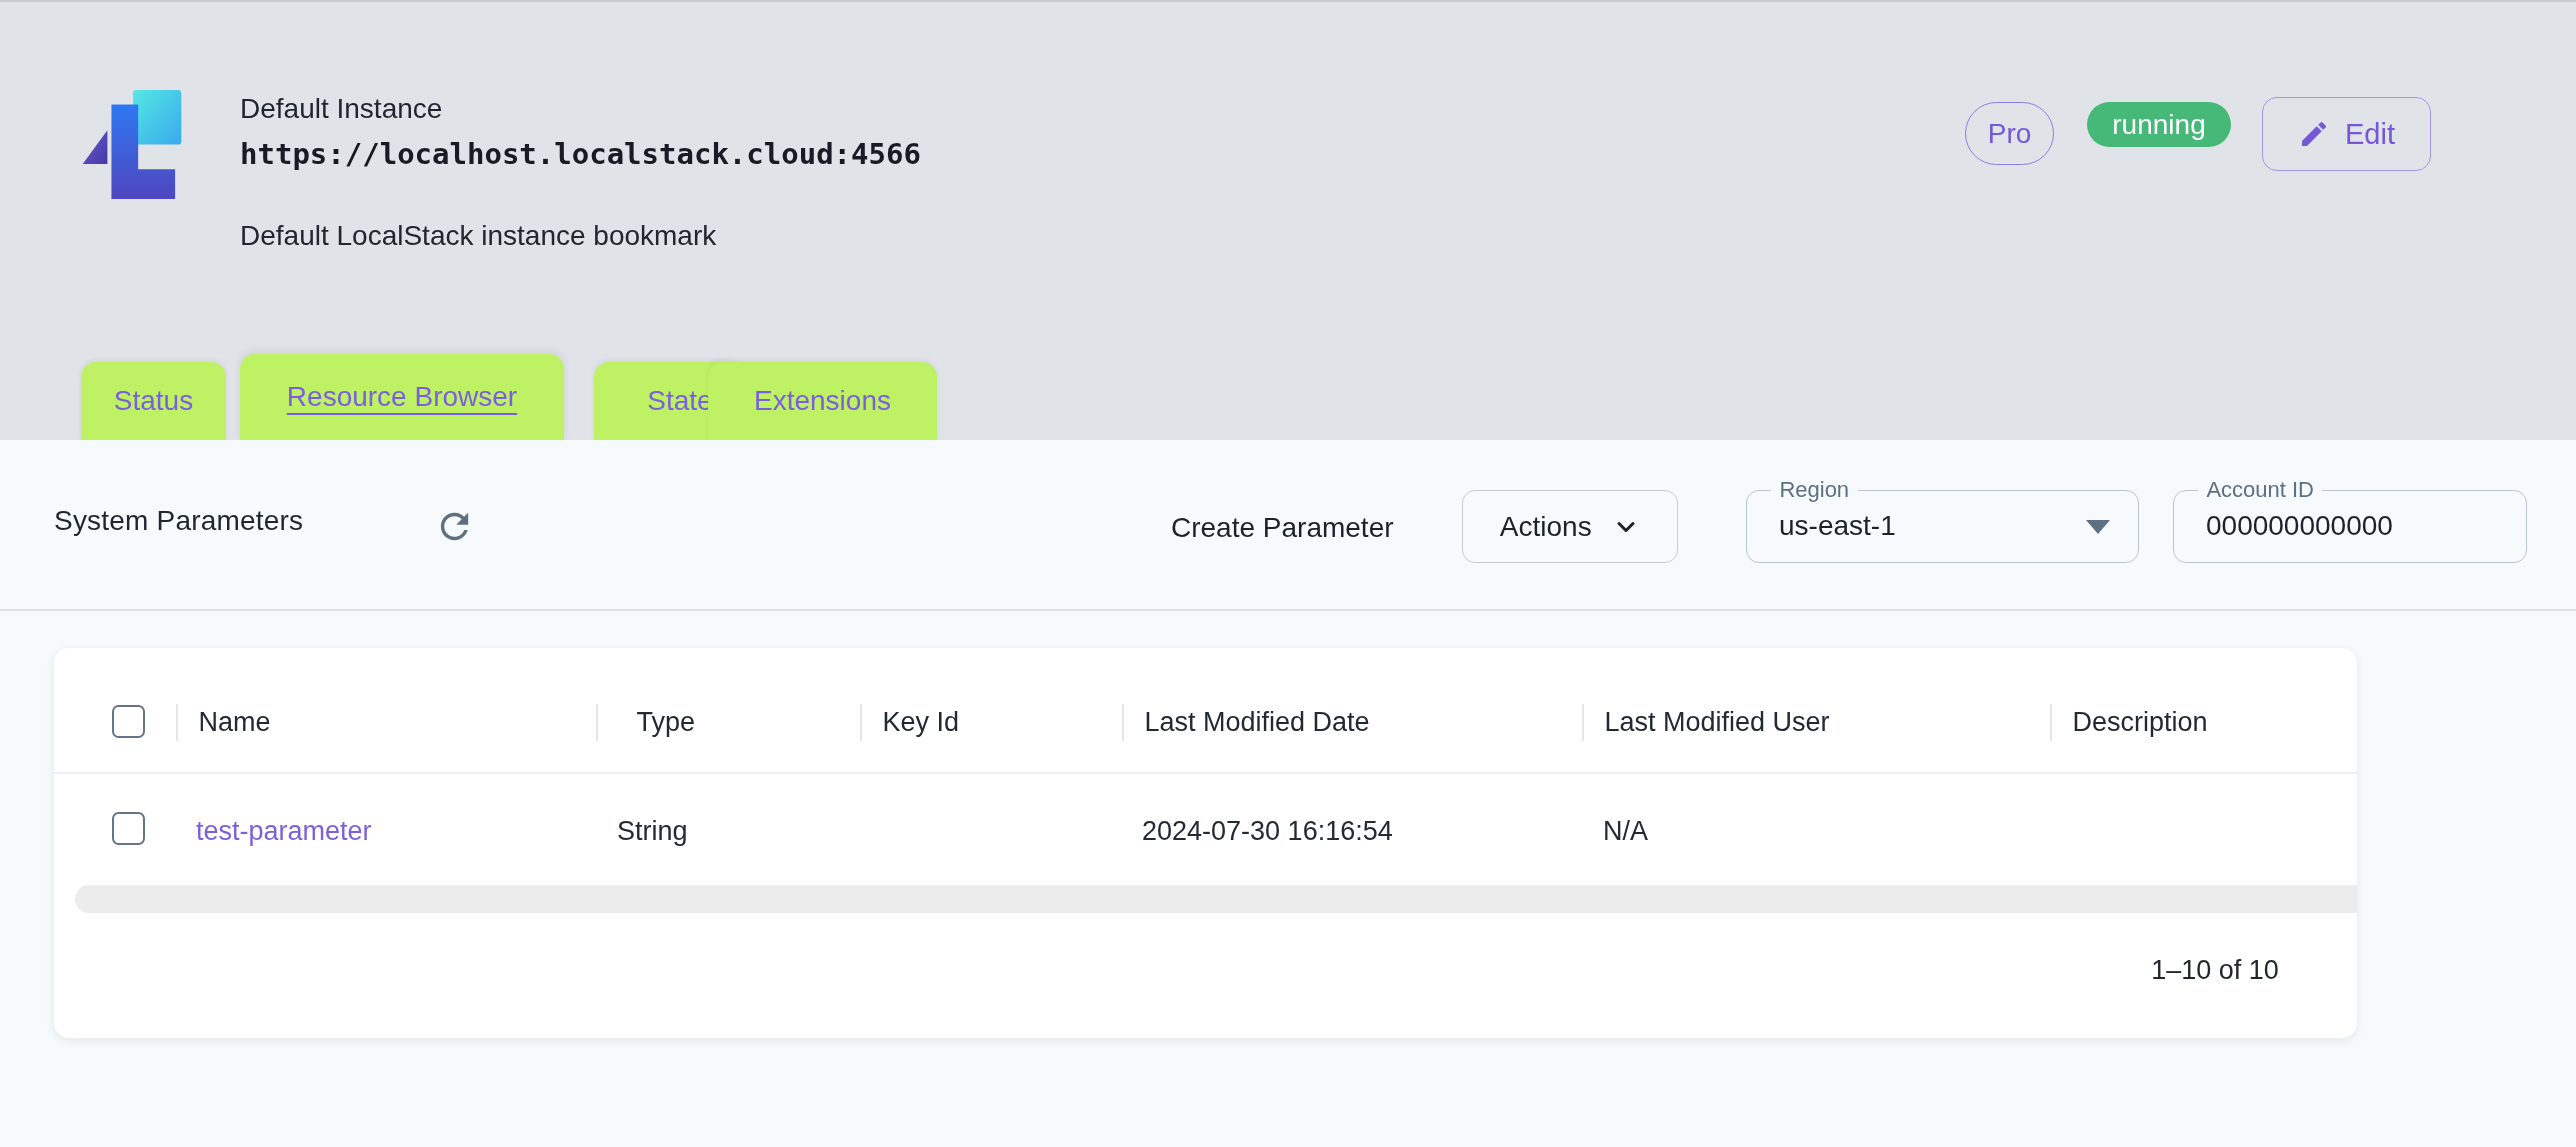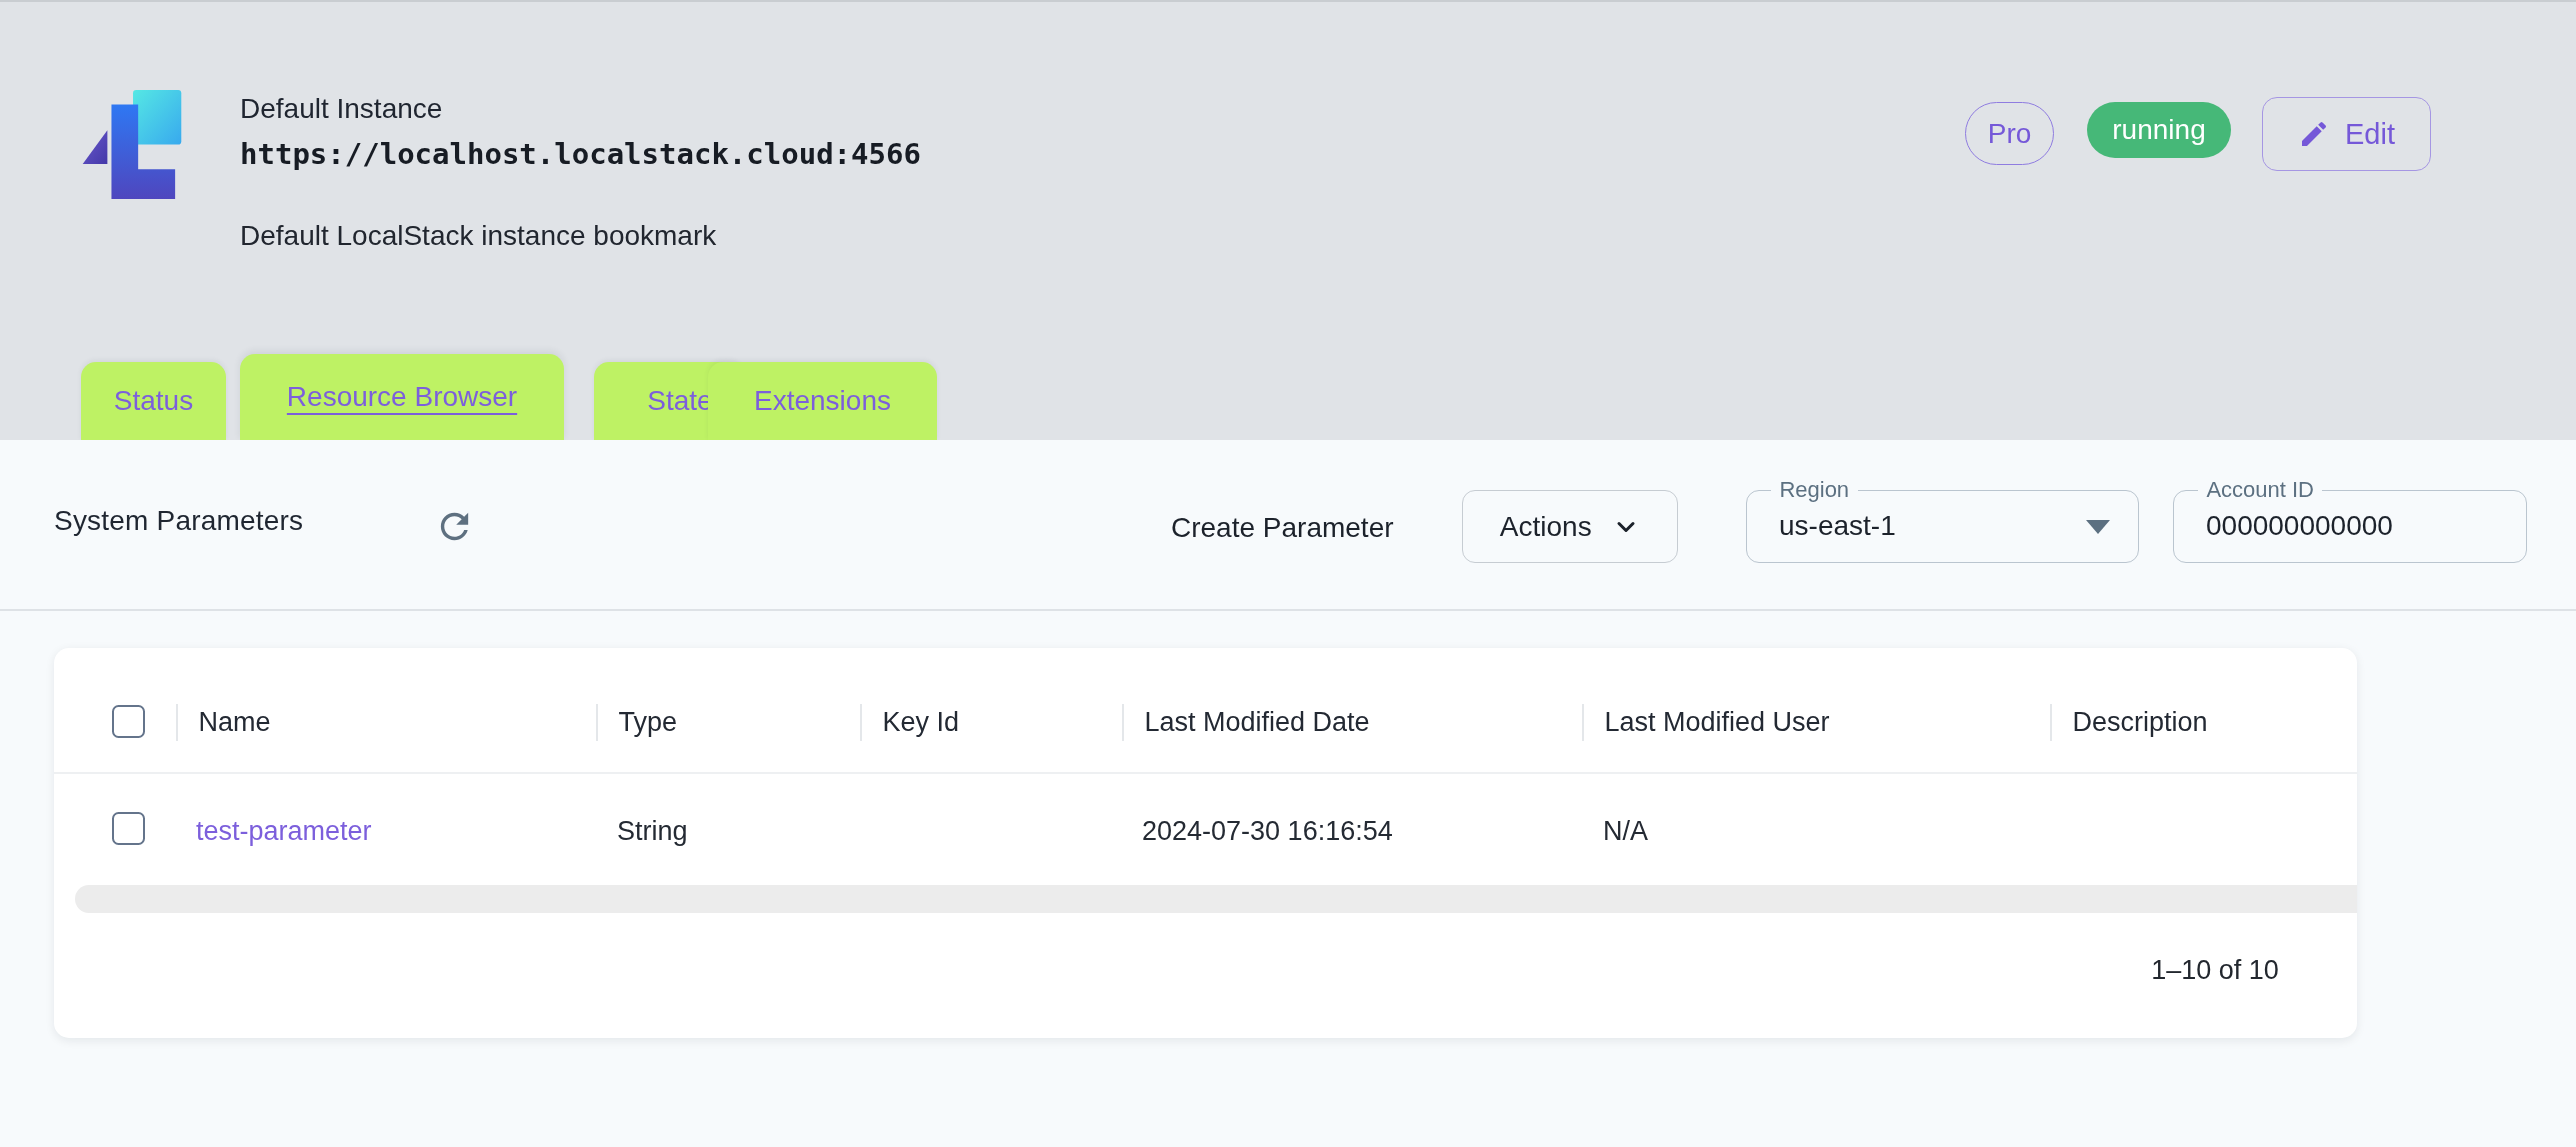--- a/index.html
+++ b/index.html
@@ -9,21 +9,21 @@
   
   .hero{position:absolute;left:0;top:0;width:100%;height:440px;background:#e0e3e7;}
   .top-line{position:absolute;left:0;top:0;width:100%;height:1.9px;background:#c9cdd1;}
   .logo{position:absolute;left:80px;top:87px;width:104px;height:115px;}
   .inst-title{position:absolute;left:240px;top:93px;font-size:28px;color:#1f2530;}
   .inst-url{position:absolute;left:240px;top:137px;font-size:29px;font-weight:bold;font-family:"DejaVu Sans Mono",monospace;color:#171c24;}
   .inst-desc{position:absolute;left:240px;top:220px;font-size:28px;color:#21262f;}
 
   .badge{position:absolute;display:flex;align-items:center;justify-content:center;box-sizing:border-box;}
   .badge-pro{left:1965px;top:102px;width:89px;height:63px;border:1.9px solid #8f7ce0;border-radius:37px;color:#7558d8;font-size:28px;background:transparent;}
-  .badge-running{left:2087px;top:102px;width:144px;height:56px;border-radius:37px;background:#46b878;color:#ffffff;font-size:28px;}
+  .badge-running{left:2087px;top:102px;width:144px;height:45px;border-radius:37px;background:#46b878;color:#ffffff;font-size:28px;}
   .btn-edit{left:2262px;top:97px;width:169px;height:74px;border:1.9px solid #a596e3;border-radius:15px;color:#7558d8;font-size:29px;gap:15px;cursor:pointer;background:transparent;}
   .btn-edit svg{width:32px;height:32px;}
 
   
   .tabs{position:absolute;left:81px;top:0;width:100%;height:440px;pointer-events:none;}
   .tab{position:absolute;bottom:0;display:flex;align-items:center;justify-content:center;
        background:#bef264;border-radius:15px 15px 0 0;color:#7c5fdc;font-size:28px;
        box-shadow:0 -1.9px 5.6px rgba(40,50,70,.07);pointer-events:auto;cursor:pointer;}
   .tab-0{left:0;width:145px;height:78px;}
   .tab-1{left:159px;width:324px;height:86px;box-shadow:0 -2.8px 7.4px rgba(40,50,70,.09);}
@@ -51,21 +51,21 @@
 
   
   .card{position:absolute;left:54px;top:648px;width:2303px;height:390px;background:#ffffff;border-radius:15px;
         box-shadow:0 2.8px 9.3px rgba(16,24,40,.08);overflow:hidden;}
   .checkbox{position:absolute;width:33px;height:33px;box-sizing:border-box;border:2.8px solid #64748b;border-radius:6.5px;background:#fff;cursor:pointer;}
   .cb-head{left:58px;top:57px;}
   .cb-row{left:58px;top:164px;}
   .hcell{position:absolute;top:49px;height:50px;display:flex;align-items:center;}
   .hsep{width:1.9px;height:37px;background:#e4e7ea;margin-right:20.5px;flex:none;}
   .hlabel{font-size:27px;color:#232933;white-space:nowrap;}
-  .hc-0{left:122px;} .hc-1{left:542px;} .hc-2{left:806px;} .hc-3{left:1068px;}
+  .hc-0{left:122px;} .hc-1{left:542px;gap:18px;} .hc-2{left:806px;} .hc-3{left:1068px;}
   .hc-4{left:1528px;} .hc-5{left:1996px;} .hc-6{left:2354px;}
   .thead-divider{position:absolute;left:0;top:124px;width:100%;height:1.9px;background:#eef0f2;}
   .rcell{position:absolute;top:158px;height:50px;line-height:50px;font-size:27px;color:#242a33;white-space:nowrap;}
   .rc-name{left:142px;color:#7c5fdc;cursor:pointer;}
   .rc-type{left:563px;} .rc-keyid{left:826px;} .rc-date{left:1088px;}
   .rc-user{left:1549px;} .rc-desc{left:2017px;} .rc-allowed{left:2374px;}
   .hscrollbar{position:absolute;left:21.4px;top:237px;width:2396px;height:28px;border-radius:14px;background:#ececec;cursor:grab;}
   .pag-label{position:absolute;left:2082px;top:297px;width:158px;text-align:center;font-size:27px;color:#22272e;line-height:50px;}
   .pag-btn{position:absolute;top:300px;width:45px;height:45px;cursor:default;}
   .pag-prev{left:2296px;} .pag-next{left:2383px;}

